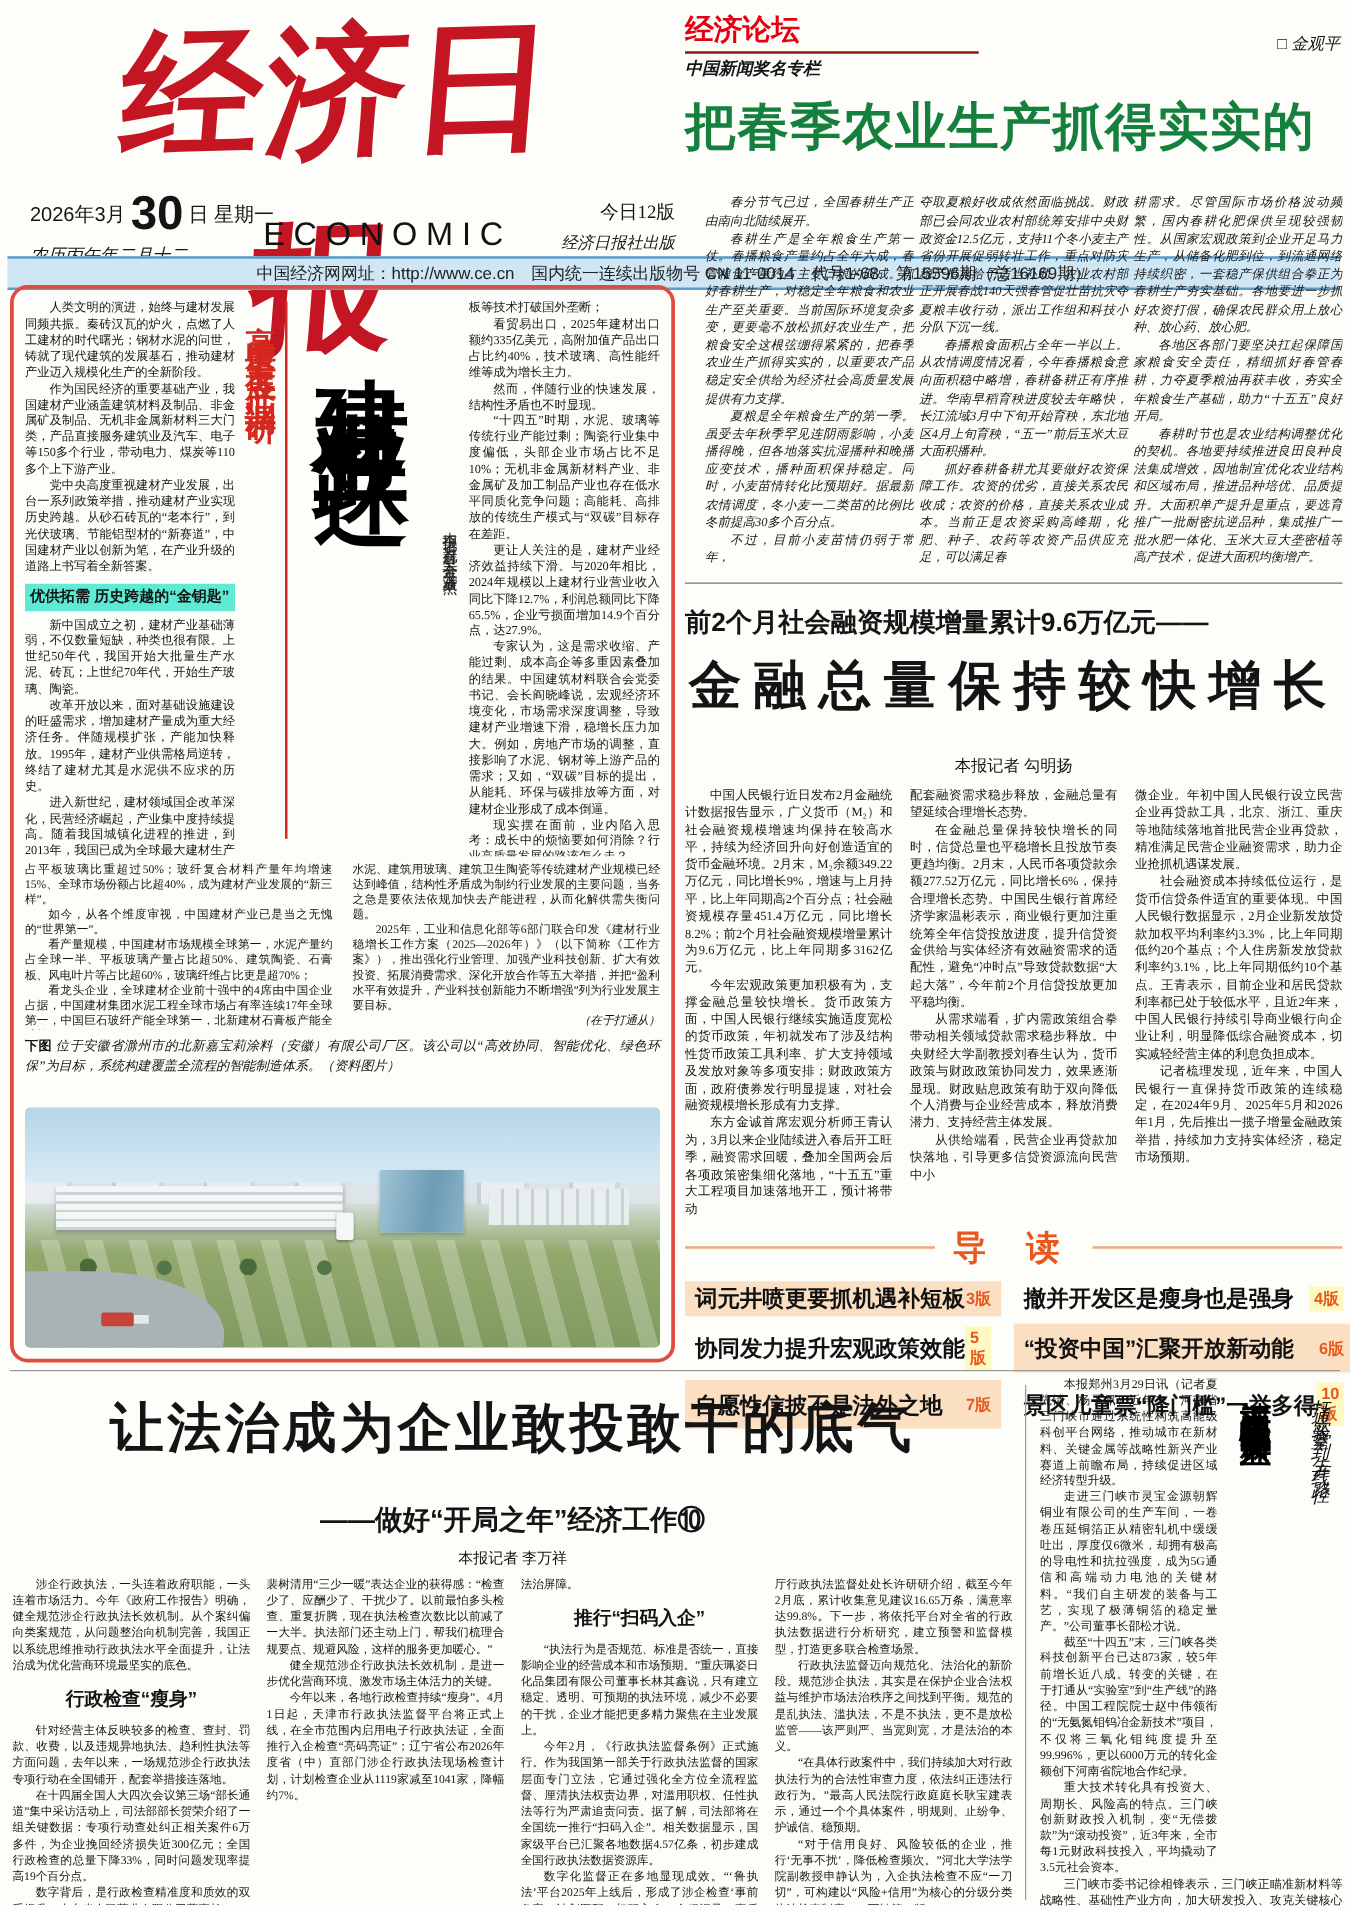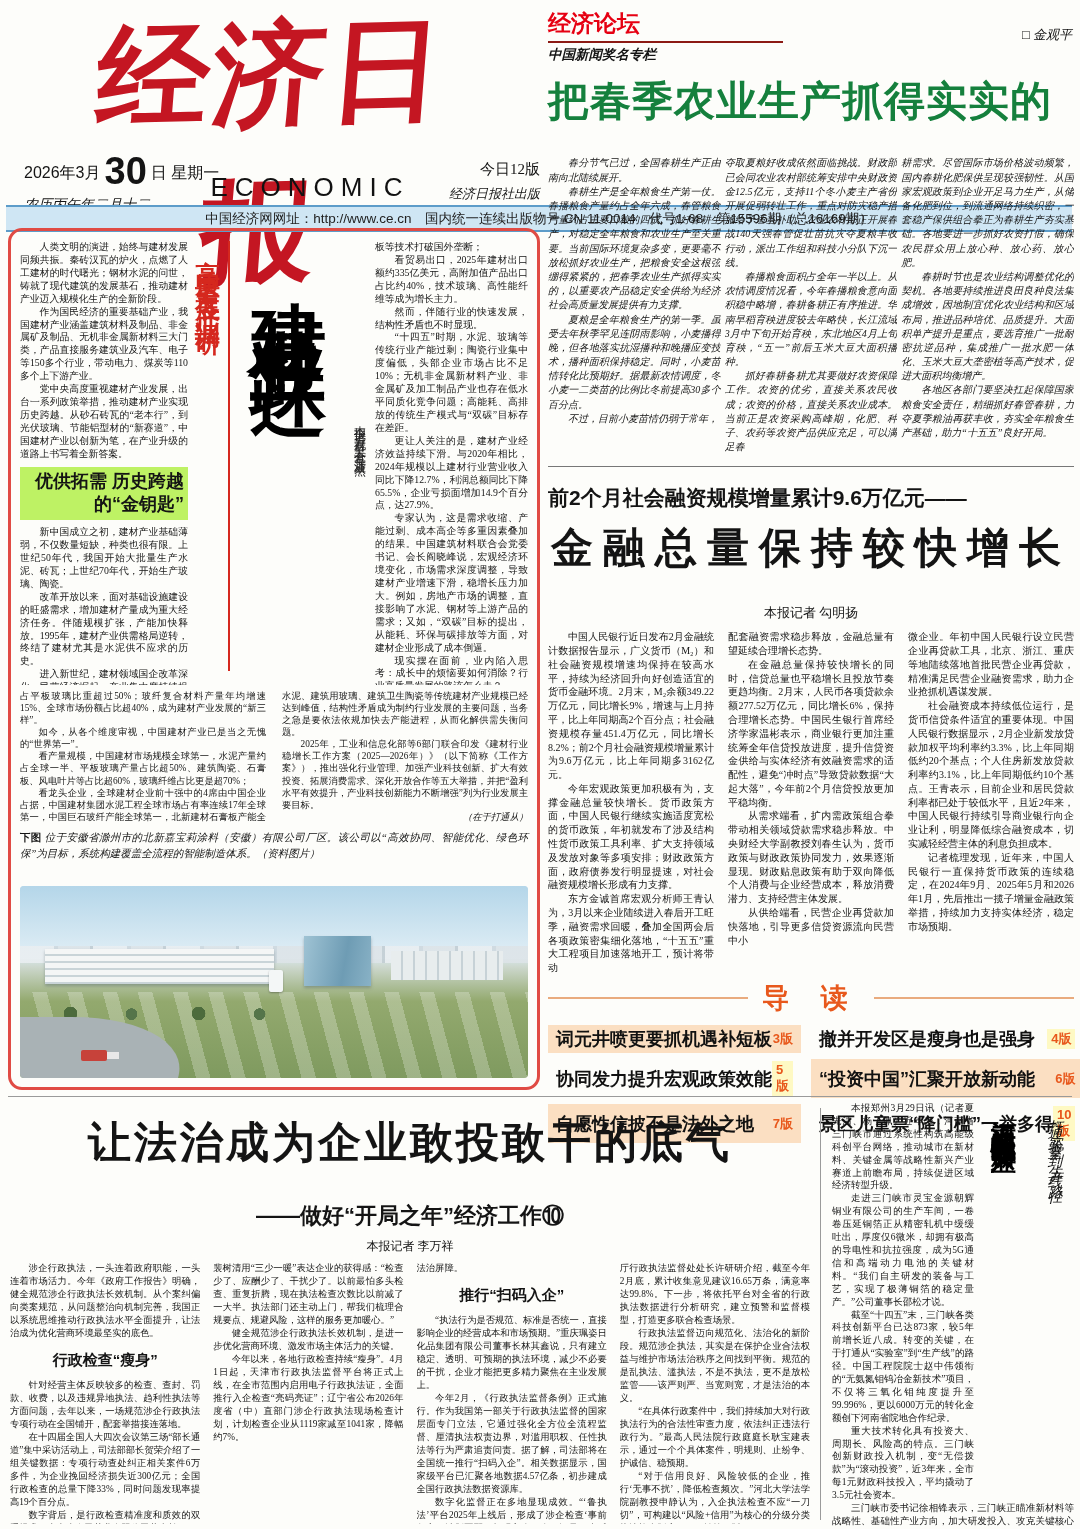--- a/index.html
+++ b/index.html
@@ -28,21 +28,21 @@
 
   
   .forum { position:absolute; left:548px; top:8px; width:526px; height:458px; border-bottom:1px solid #777; }
   .forum-kicker { display:inline-block; font-family:"Liberation Sans",sans-serif; font-weight:900;
                   font-size:23px; color:#e60012; padding-bottom:2px; }
   .forum-kicker-wrap { border-bottom:2px solid #8c1a14; width:235px; }
   .forum-kicker-sub { font-size:13.5px; font-weight:bold; font-style:italic; margin-top:3px; }
   .forum-author { position:absolute; right:2px; top:18px; font-size:13px; font-style:italic; }
   .forum-headline { margin-top:10px; font-family:"Liberation Sans",sans-serif; font-weight:900;
                     font-size:41px; letter-spacing:1px; color:#15803d; white-space:nowrap; }
-  .forum-body { display:flex; gap:4px; margin-top:12px; height:318px; }
+  .forum-body { display:flex; gap:4px; margin-top:12px; height:318px;margin-left:16px; }
   .forum-body .fcol { flex:1; font-size:10px; line-height:1.42; font-style:italic; }
 
   
   .finance { position:absolute; left:548px; top:468px; width:526px; height:506px; }
   .fin-kicker { margin-top:16px; font-family:"Liberation Sans",sans-serif; font-weight:bold; font-size:21px; }
   .fin-headline { margin-top:8px; text-align:center; font-family:"DejaVu Serif",serif; font-weight:900;
                   font-size:42px; letter-spacing:10px; }
   .fin-byline { text-align:center; font-size:13px; margin:10px 0 8px; }
   .fin-body { display:flex; gap:14px; height:352px; }
   .fin-body .fincol { flex:1; font-size:10px; line-height:1.38; }
@@ -65,22 +65,22 @@
            border:3px solid #e04b44; border-radius:14px; padding:10px 9px 9px; display:flex; flex-direction:column; }
   .box-top { height:444px; display:flex; gap:7px; }
   .bcol1 { width:168px; font-size:9.8px; line-height:1.32; }
   .vkicker { width:30px; writing-mode:vertical-rl; font-family:"Liberation Sans",sans-serif;
              font-weight:900; font-size:25px; letter-spacing:9px; color:#d5281e;
              border-right:2px solid #d5281e; padding-right:3px; height:430px; }
   .vtitle { width:102px; writing-mode:vertical-rl; font-family:"Liberation Sans",sans-serif;
             font-weight:900; font-size:76px; letter-spacing:14px; line-height:100px; color:#000; height:446px; }
   .vbyline { width:22px; writing-mode:vertical-rl; font-size:12px; letter-spacing:2px; padding-top:175px; color:#222; }
   .bcol2 { flex:1; font-size:9.8px; line-height:1.32; }
-  .subhead-blue { background:#bef264; font-family:"Liberation Sans",sans-serif; font-weight:bold;
-                  font-size:18px; text-indent:0; text-align:right; padding:3px 4px; margin:6px 0; }
+  .subhead-blue { background:#5eead4; font-family:"Liberation Sans",sans-serif; font-weight:bold;
+                  font-size:12px; text-indent:0; text-align:left; padding:3px 4px; margin:6px 0; }
   .box-wide { margin-top:5px; height:134px; display:flex; gap:16px; }
   .box-wide .wcol { flex:1; font-size:9.3px; line-height:1.3; }
   .turn-note { text-align:right; font-style:italic; font-size:9.3px; }
   .box-caption { margin-top:5px; height:52px; font-size:10.5px; line-height:1.55; font-style:italic; text-align:justify; }
   .cap-tag { font-weight:bold; font-style:normal; font-family:"Liberation Sans",sans-serif; }
 
   
   .photo { margin-top:5px; flex:1; position:relative; border-radius:4px; overflow:hidden;
            background:linear-gradient(#bfdcec 0%, #d9eaf3 36%, #cdd8ce 42%, #93a96e 60%, #7f9a5f 100%); }
   .ph-sky { position:absolute; left:0; top:0; right:0; height:38%;
@@ -172,22 +172,22 @@
       <div class="fcol jtext">
         <div class="cont">夺取夏粮好收成依然面临挑战。财政部已会同农业农村部统筹安排中央财政资金12.5亿元，支持11个冬小麦主产省份开展促弱转壮工作，重点对防灾稳产措施给予适当补助。农业农村部正开展春战140天强春管促壮苗抗灾夺夏粮丰收行动，派出工作组和科技小分队下沉一线。</div>
         <div>
             <p class="para">春播粮食面积占全年一半以上。从农情调度情况看，今年春播粮食意向面积稳中略增，春耕备耕正有序推进。华南早稻育秧进度较去年略快，长江流域3月中下旬开始育秧，东北地区4月上旬育秧，“五一”前后玉米大豆大面积播种。</p>
             <p class="para">抓好春耕备耕尤其要做好农资保障工作。农资的优劣，直接关系农民收成；农资的价格，直接关系农业成本。当前正是农资采购高峰期，化肥、种子、农药等农资产品供应充足，可以满足春</p>
           </div>
       </div>
       <div class="fcol jtext">
         <div class="cont">耕需求。尽管国际市场价格波动频繁，国内春耕化肥保供呈现较强韧性。从国家宏观政策到企业开足马力生产，从储备化肥到位，到流通网络持续织密，一套稳产保供组合拳正为春耕生产夯实基础。各地要进一步抓好农资打假，确保农民群众用上放心种、放心药、放心肥。</div>
         <div>
+            <p class="para">各地区各部门要坚决扛起保障国家粮食安全责任，精细抓好春管春耕，力夺夏季粮油再获丰收，夯实全年粮食生产基础，助力“十五五”良好开局。</p>
             <p class="para">春耕时节也是农业结构调整优化的契机。各地要持续推进良田良种良法集成增效，因地制宜优化农业结构和区域布局，推进品种培优、品质提升。大面积单产提升是重点，要选育推广一批耐密抗逆品种，集成推广一批水肥一体化、玉米大豆大垄密植等高产技术，促进大面积均衡增产。</p>
-            <p class="para">各地区各部门要坚决扛起保障国家粮食安全责任，精细抓好春管春耕，力夺夏季粮油再获丰收，夯实全年粮食生产基础，助力“十五五”良好开局。</p>
           </div>
       </div>
     </div>
   </section>
 
   <section class="finance">
     <div class="fin-kicker">前2个月社会融资规模增量累计9.6万亿元——</div>
     <h1 class="fin-headline">金融总量保持较快增长</h1>
     <div class="fin-byline">本报记者 勾明扬</div>
     <div class="fin-body">

